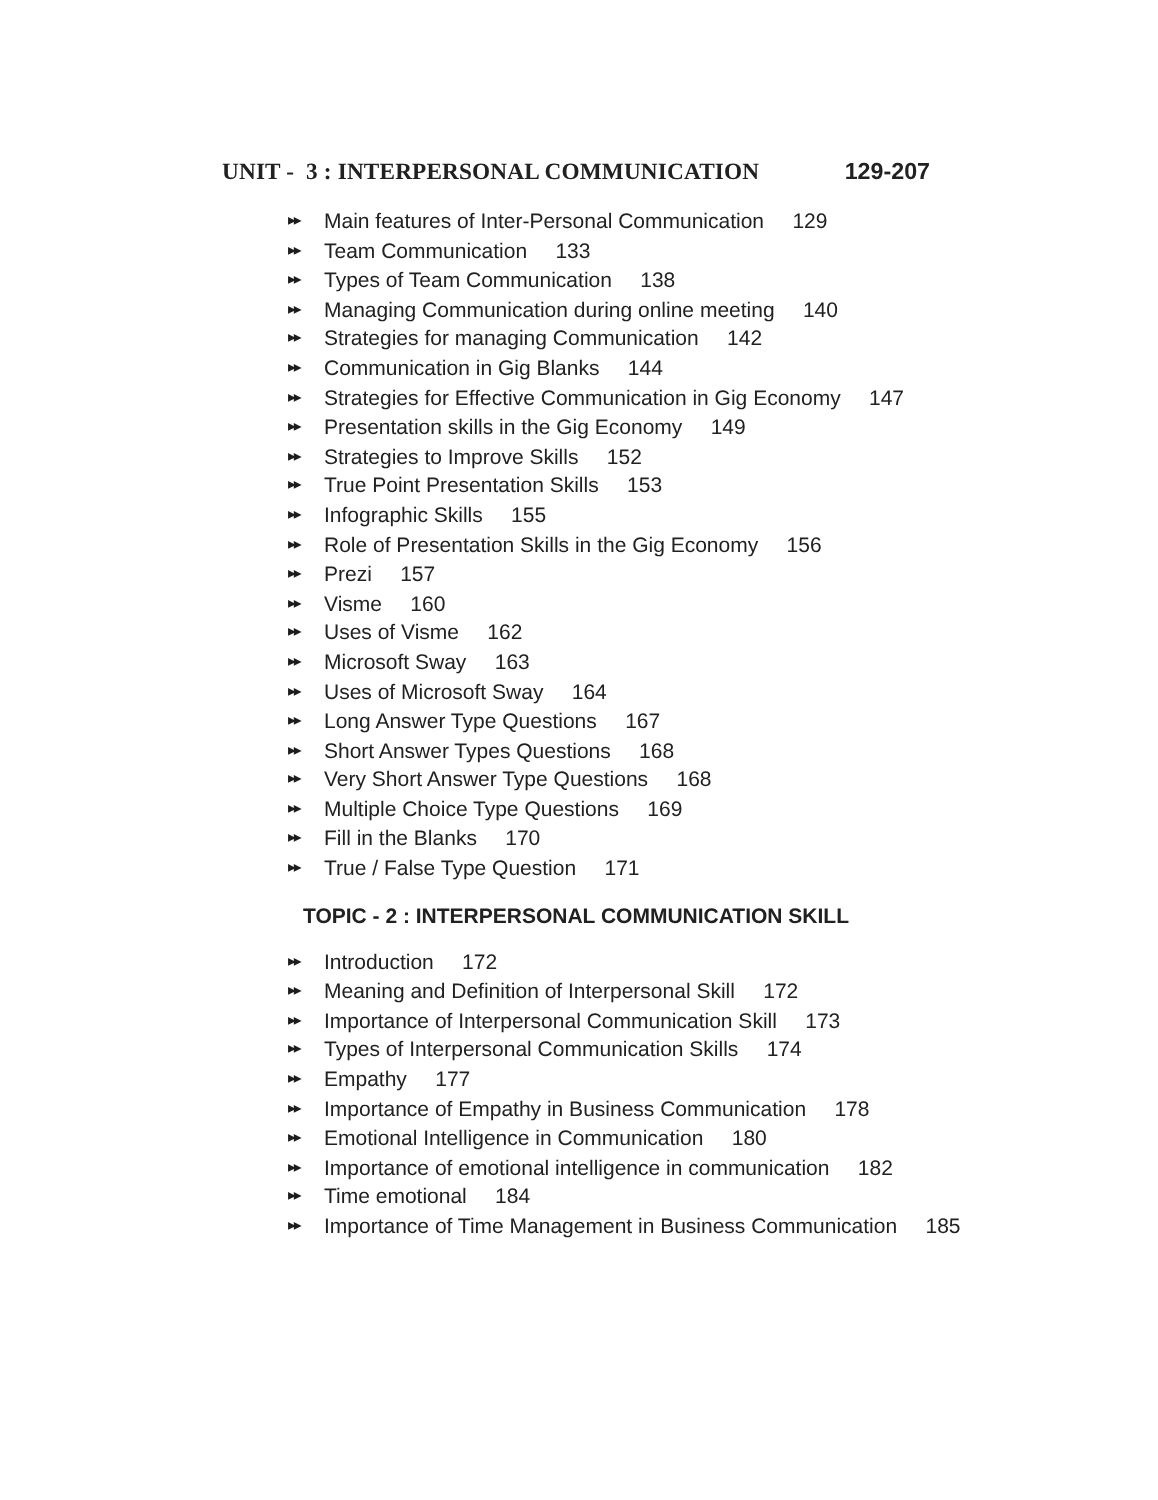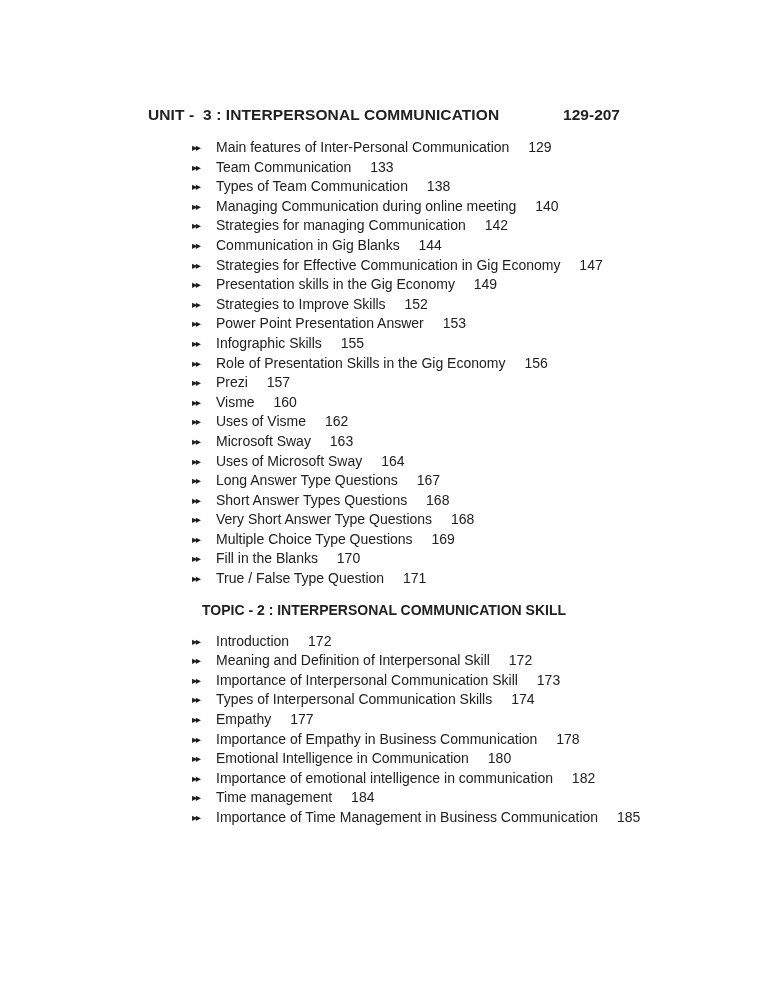--- a/index.html
+++ b/index.html
@@ -35,20 +35,21 @@
     justify-content: space-between;
     align-items: baseline;
     margin-top: 9px;
     font-weight: bold;
     font-size: 15.5px;
     line-height: 20px;
   }
   .unit-title {
     white-space: pre;
     letter-spacing: 0.1px;
+    font-family: Liberation Serif, serif;
   }
   .unit-pages {
     white-space: pre;
   }
   .topic-heading {
     text-align: center;
     font-weight: bold;
     font-size: 14px;
     line-height: 18px;
     margin-top: 12px;
@@ -141,21 +142,21 @@
   </div>
 
   <div class="toc-row">
     <span class="bullet">▸▸</span>
     <span class="item-title">Strategies to Improve Skills</span>
     <span class="item-page">152</span>
   </div>
 
   <div class="toc-row">
     <span class="bullet">▸▸</span>
-    <span class="item-title">Power Point Presentation Answer</span>
+    <span class="item-title">True Point Presentation Skills</span>
     <span class="item-page">153</span>
   </div>
 
   <div class="toc-row">
     <span class="bullet">▸▸</span>
     <span class="item-title">Infographic Skills</span>
     <span class="item-page">155</span>
   </div>
 
   <div class="toc-row">
@@ -278,21 +279,21 @@
   </div>
 
   <div class="toc-row">
     <span class="bullet">▸▸</span>
     <span class="item-title">Importance of emotional intelligence in communication</span>
     <span class="item-page">182</span>
   </div>
 
   <div class="toc-row">
     <span class="bullet">▸▸</span>
-    <span class="item-title">Time management</span>
+    <span class="item-title">Time emotional</span>
     <span class="item-page">184</span>
   </div>
 
   <div class="toc-row">
     <span class="bullet">▸▸</span>
     <span class="item-title">Importance of Time Management in Business Communication</span>
     <span class="item-page">185</span>
   </div>
 </div>
   </div>

